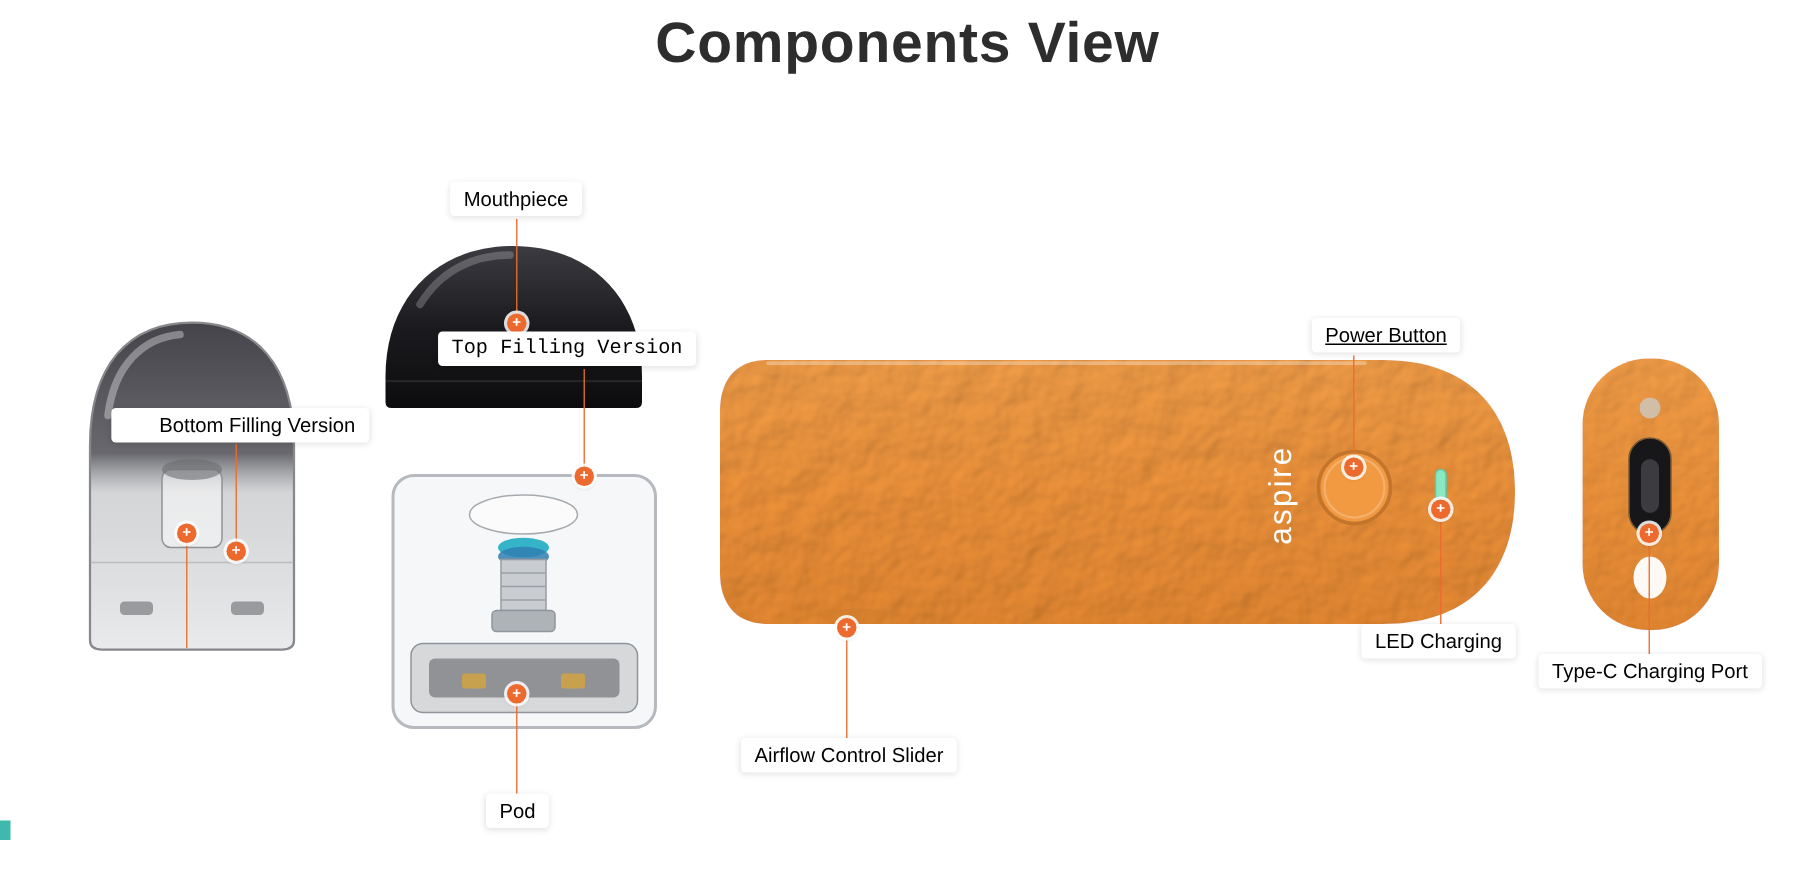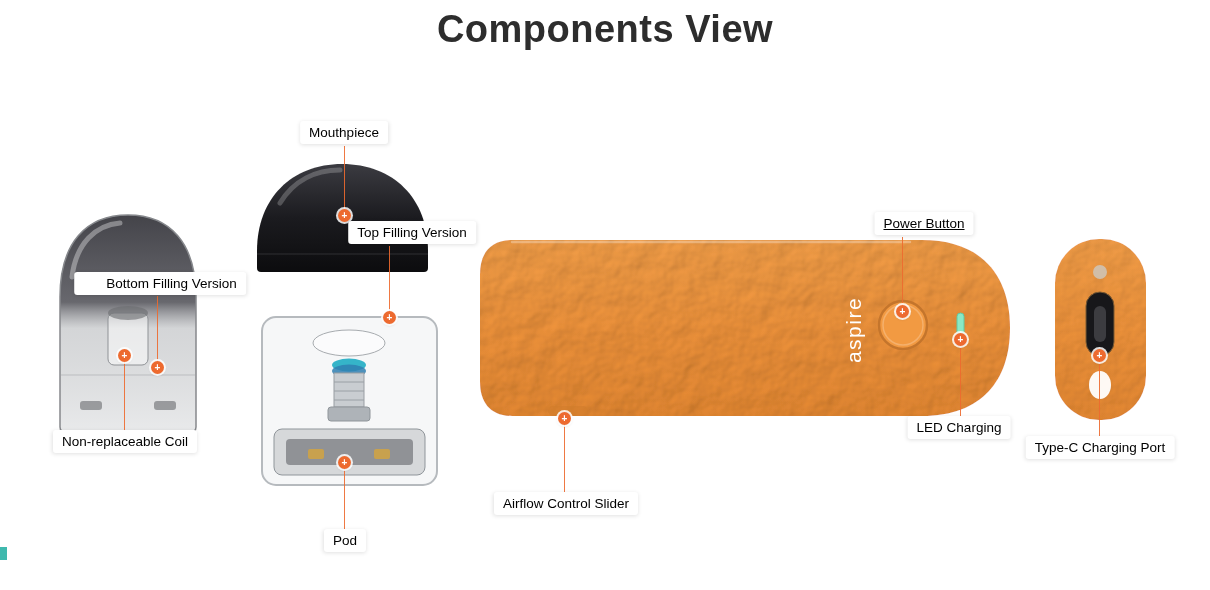--- a/index.html
+++ b/index.html
@@ -154,23 +154,22 @@
   <div class="callout-marker" style="left:383px;top:311px;">+</div>
   <div class="callout-marker" style="left:118px;top:349px;">+</div>
   <div class="callout-marker" style="left:151px;top:361px;">+</div>
   <div class="callout-marker" style="left:338px;top:456px;">+</div>
   <div class="callout-marker" style="left:558px;top:412px;">+</div>
   <div class="callout-marker" style="left:896px;top:305px;">+</div>
   <div class="callout-marker" style="left:954px;top:333px;">+</div>
   <div class="callout-marker" style="left:1093px;top:349px;">+</div>
 
   <div class="callout-label" style="left:344px;top:121px;">Mouthpiece</div>
-  <div class="callout-label" style="left:412px;top:221px;">Top Filling Version</div>
+  <div class="callout-label" style="left:378px;top:221px;font-family:Liberation Mono, monospace;">Top Filling Version</div>
   <div class="callout-label" style="left:160px;top:272px;padding-left:32px;">Bottom Filling Version</div>
-  <div class="callout-label" style="left:125px;top:430px;">Non-replaceable Coil</div>
   <div class="callout-label" style="left:345px;top:529px;">Pod</div>
   <div class="callout-label" style="left:924px;top:212px;text-decoration:underline;">Power Button</div>
   <div class="callout-label" style="left:959px;top:416px;">LED Charging</div>
   <div class="callout-label" style="left:566px;top:492px;">Airflow Control Slider</div>
   <div class="callout-label" style="left:1100px;top:436px;">Type-C Charging Port</div>
 
   <div class="corner-sliver"></div>
 
 </div>
 

